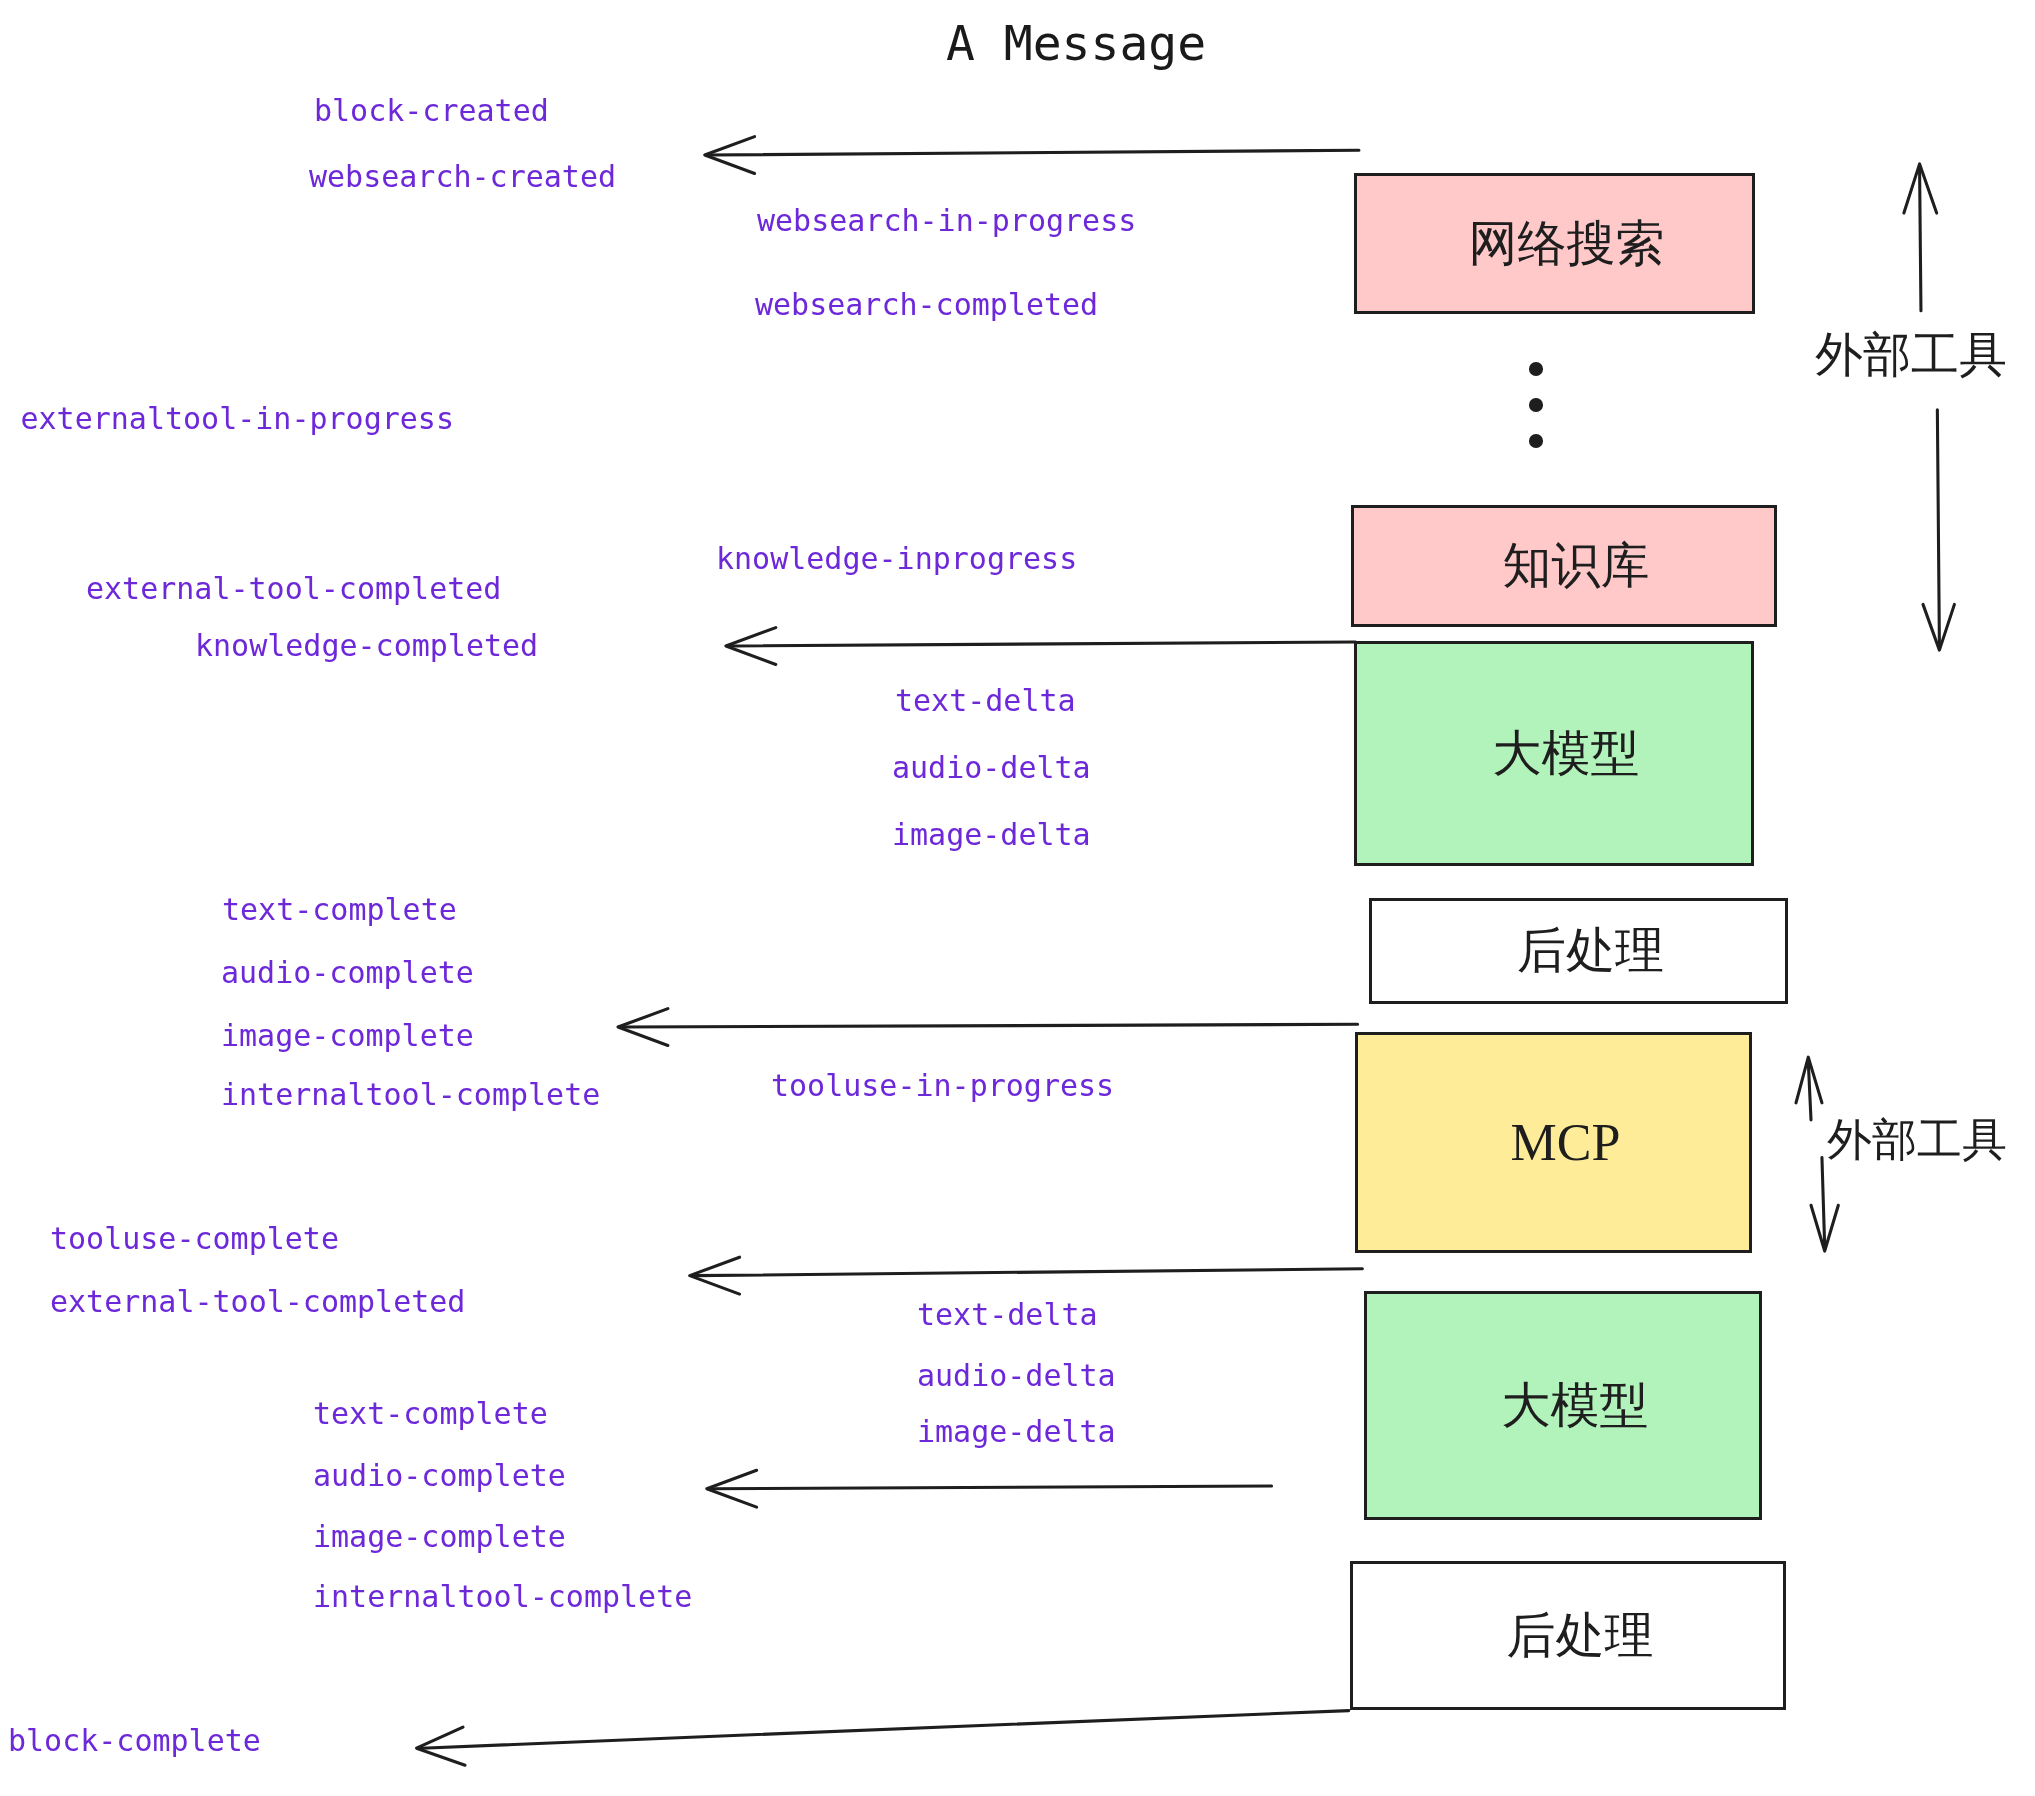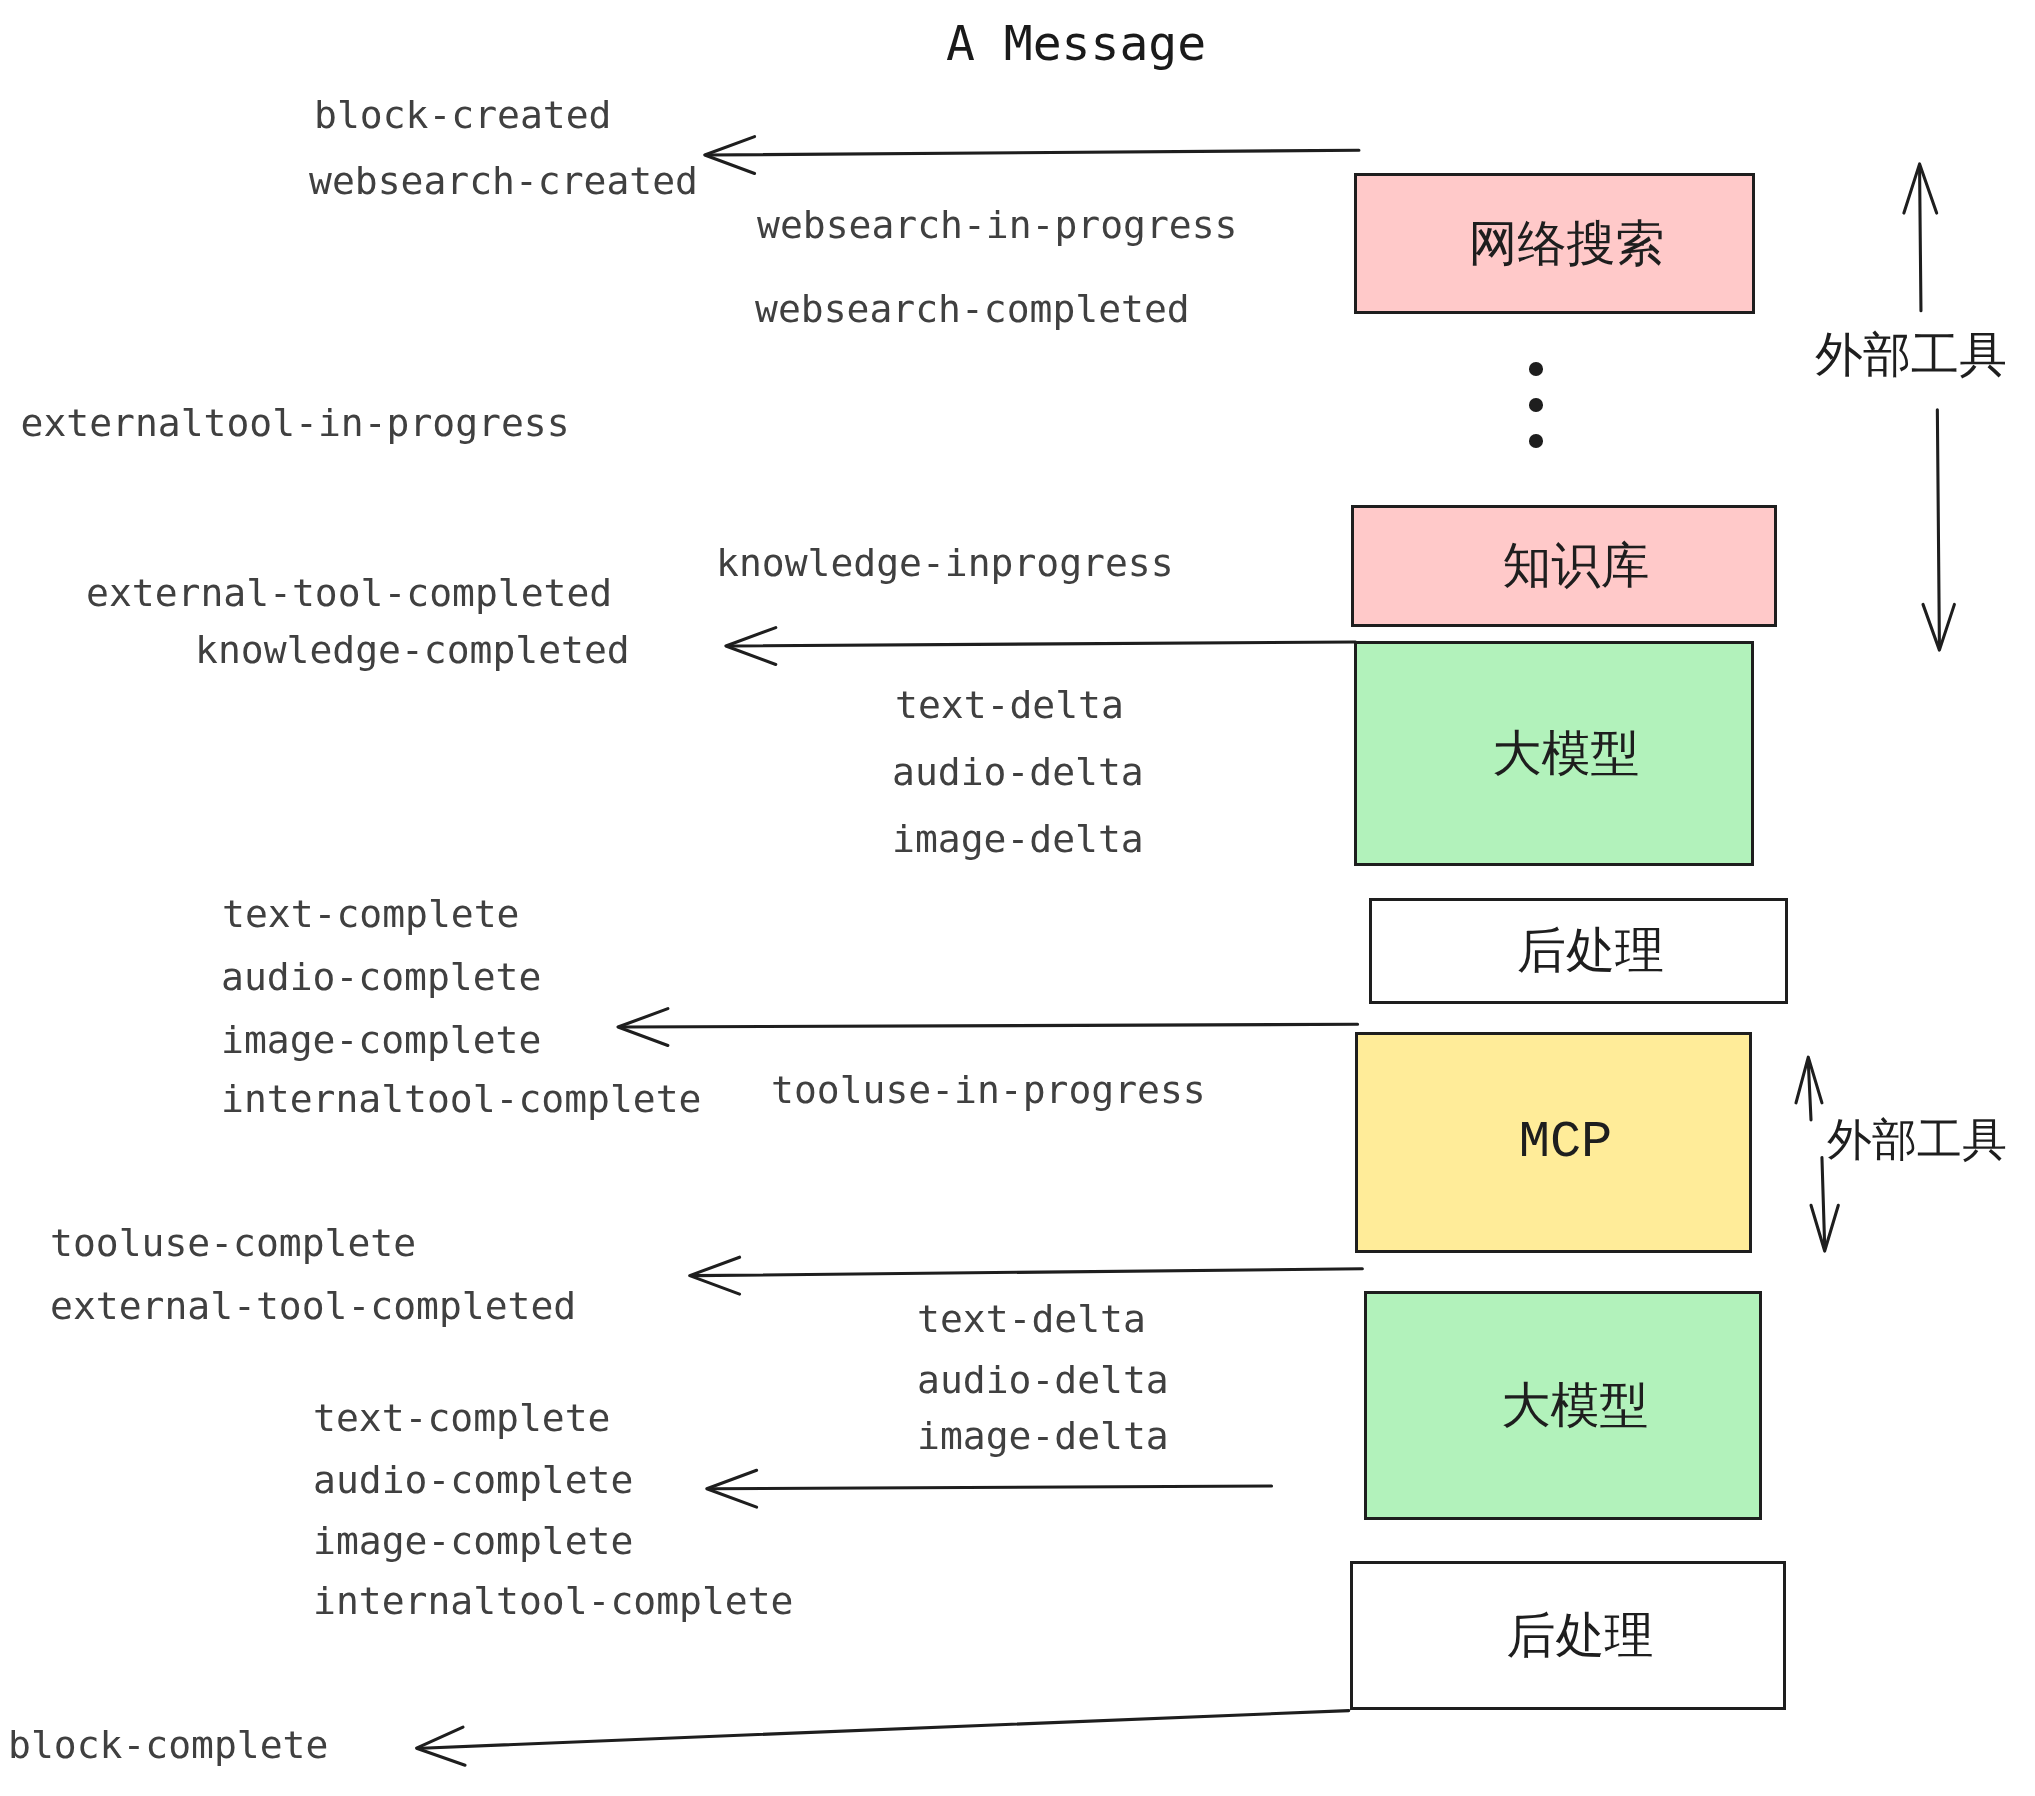--- a/index.html
+++ b/index.html
@@ -6,24 +6,24 @@
   #canvas{
     position:relative;
     width:2035px;height:1796px;
     background:#ffffff;
     font-family:"DejaVu Sans Mono", monospace;
     color:#1a1a1a;
     overflow:hidden;
   }
   .evt{
     position:absolute;
-    font-size:38px;
+    font-size:30px;
     line-height:1;
     white-space:nowrap;
-    color:#404040;
+    color:#6d28d9;
   }
   #title{
     position:absolute;
     left:946px;top:19px;
     font-size:48px;
     line-height:1;
     white-space:nowrap;
   }
   .box{
     position:absolute;
@@ -31,21 +31,21 @@
     box-sizing:border-box;
     display:flex;align-items:center;justify-content:center;padding-left:24px;
   }
   .box .zh{
     font-family:"DejaVu Sans", sans-serif;
     font-size:49px;
     color:#1e1e1e;
     white-space:nowrap;
   }
   .box .mono-label{
-    font-family:Liberation Mono, monospace;
+    font-family:Liberation Serif, serif;
     font-size:52px;
     color:#1e1e1e;
     white-space:nowrap;
   }
   .side-label{
     position:absolute;
     font-family:"DejaVu Sans", sans-serif;
     font-size:46px;
     line-height:1;
     color:#1e1e1e;

